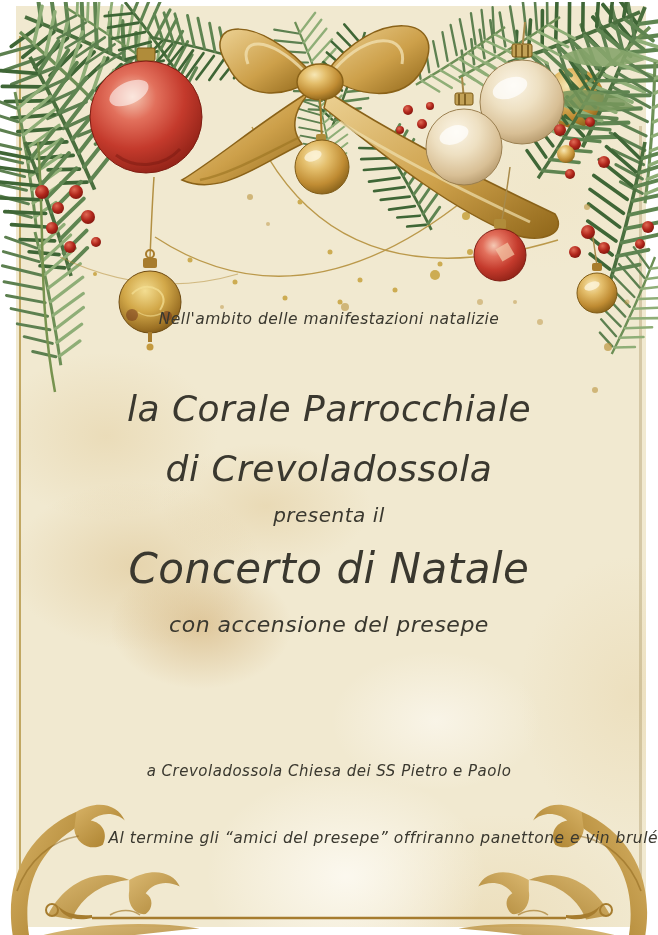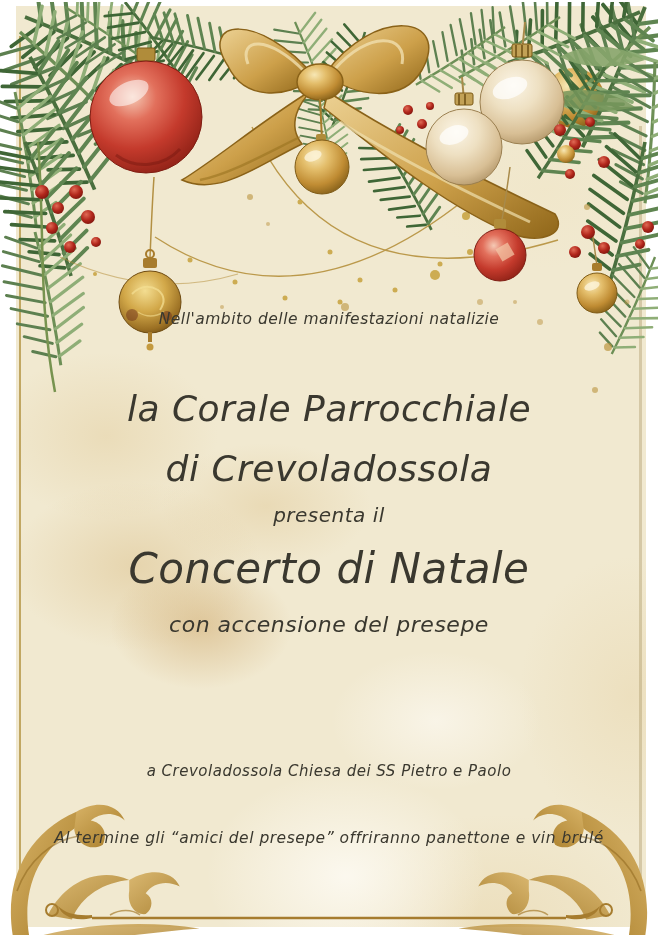--- a/index.html
+++ b/index.html
@@ -25,21 +25,21 @@
   .txt{position:absolute;left:0;width:100%;text-align:center;color:#3a382f;
        font-style:italic;letter-spacing:.5px;}
   .t-intro   {top:306px;font-size:15.5px;line-height:27px;}
   .t-org1    {top:388px;font-size:36px;}
   .t-org2    {top:448px;font-size:36px;}
   .t-pres    {top:503px;font-size:20px;}
   .t-title   {top:544px;font-size:42px;}
   .t-sub     {top:612px;font-size:22px;}
   .t-date    {top:688px;font-size:29px;}
   .t-loc     {top:762px;font-size:15px;}
-  .t-footer  {top:824px;font-size:15.5px;line-height:29px;}
+  .t-footer  {top:824px;font-size:15.5px;line-height:29px;text-align:right;}
 </style>
 </head>
 <body>
 
 <div class="poster">
   <div class="parchment"></div>
 
   <svg class="layer" style="top:2px" width="658" height="400" viewBox="0 0 658 400">
     <defs>
       <radialGradient id="redBall" cx="38%" cy="32%" r="75%">

